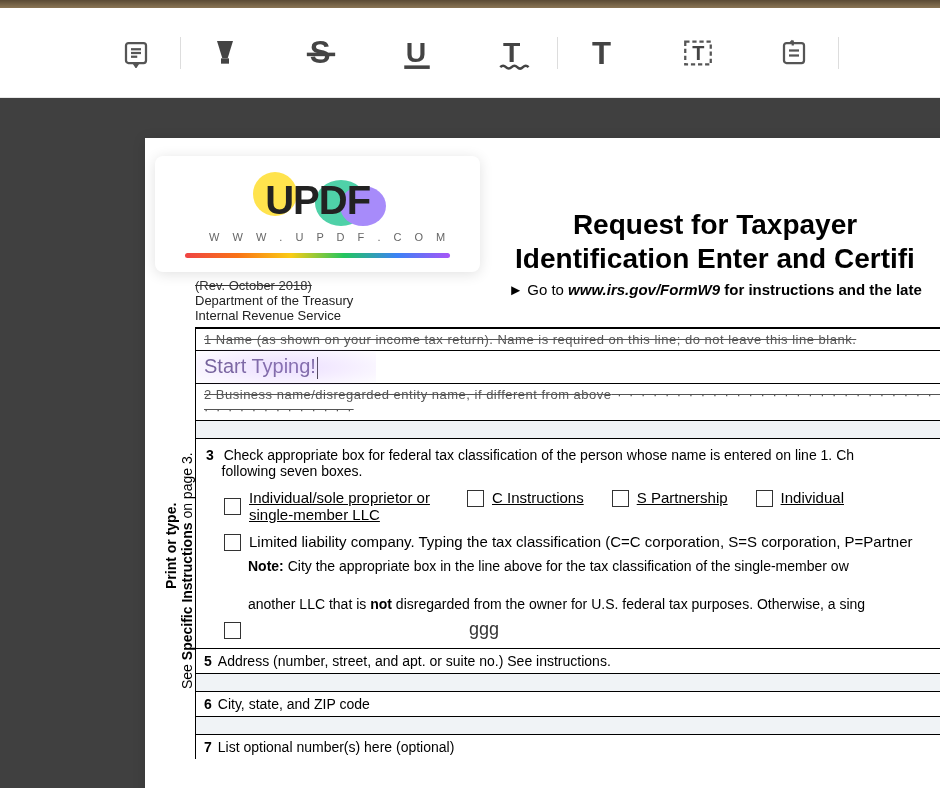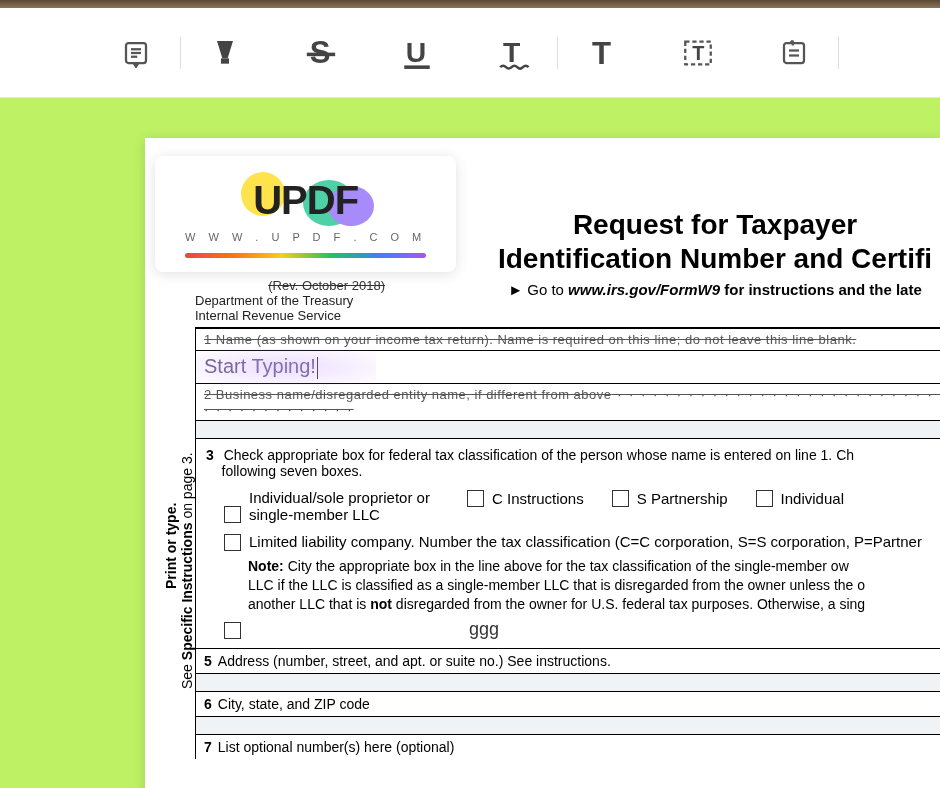--- a/index.html
+++ b/index.html
@@ -43,21 +43,21 @@
 .sidebar-hint {
   position: absolute;
   left: 0;
   top: 100px;
   width: 12px;
   height: 140px;
   background: linear-gradient(to right, #d4c5f5, #e8dcfa);
   border-radius: 0 8px 8px 0;
 }
 .page-area {
-  background: #bef264;
+  background: #404040;
   padding: 40px 0 0 145px;
   height: calc(100% - 98px);
   position: relative;
 }
 .document {
   background: #fff;
   width: 900px;
   min-height: 700px;
   box-shadow: 0 2px 12px rgba(0,0,0,0.15);
   position: relative;
@@ -104,39 +104,40 @@
   width: 46px; height: 40px;
   background: #a78bfa;
   border-radius: 50%;
   z-index: -1;
 }
 .logo-url {
   margin-top: 8px;
   font-size: 11px;
   letter-spacing: 5px;
   color: #666;
+  margin-left: 24px;
 }
 .logo-underline {
   margin-top: 10px;
   height: 5px;
   background: linear-gradient(to right, #ef4444, #f97316, #facc15, #22c55e, #3b82f6, #a855f7);
   border-radius: 3px;
 }
 .doc-header {
   margin-left: 50px;
   margin-top: 40px;
   display: flex;
 }
 .left-head {
   width: 190px;
   font-size: 13px;
   color: #222;
   padding-top: 90px;
 }
-.left-head .rev { font-size: 13px; color: #333; text-align: right; }
+.left-head .rev { font-size: 13px; color: #333; }
 .right-head {
   flex: 1;
   padding-top: 20px;
   text-align: center;
 }
 .right-head h1 {
   font-size: 28px;
   font-weight: 900;
   line-height: 1.2;
   color: #000;
@@ -233,23 +234,24 @@
 }
 .sec3 .intro { margin-bottom: 10px; }
 .check-row {
   display: flex;
   gap: 28px;
   margin: 6px 0 10px 18px;
   align-items: flex-start;
 }
 .check-item {
   display: flex;
-  align-items: flex-end;
+  align-items: center;
   gap: 8px;
   font-size: 15px;
+  text-decoration: underline;
 }
 .checkbox {
   width: 17px; height: 17px;
   border: 1.5px solid #333;
   flex-shrink: 0;
   margin-top: 1px;
 }
 .llc-row {
   margin: 8px 0 6px 18px;
   font-size: 15px;
@@ -362,21 +364,21 @@
 
     <div class="doc-header">
       <div class="left-head">
         <div class="rev strike">(Rev. October 2018)</div>
         <div>Department of the Treasury</div>
         <div>Internal Revenue Service</div>
       </div>
       <div class="right-head">
         <h1>
           <span>Request for Taxpayer</span><br>
-          <span>Identification Number and Certifi</span>
+          <span>Identification Enter and Certifi</span>
         </h1>
         <div class="goto">
           <span>► Go to </span><b><i>www.irs.gov/FormW9</i></b><b> for instructions and the late</b>
         </div>
       </div>
     </div>
     <div class="thick-rule"></div>
 
     <div class="form-body">
       <div class="side-label">
@@ -414,25 +416,25 @@
               <div class="checkbox"></div>
               <div>S Partnership</div>
             </div>
             <div class="check-item">
               <div class="checkbox"></div>
               <div>Individual</div>
             </div>
           </div>
           <div class="llc-row">
             <div class="checkbox"></div>
-            <div>Limited liability company. Number the tax classification (C=C corporation, S=S corporation, P=Partner</div>
+            <div>Limited liability company. Typing the tax classification (C=C corporation, S=S corporation, P=Partner</div>
           </div>
           <div class="note">
             <b>Note: </b><span>City the appropriate box in the line above for the tax classification of the single-member ow</span><br>
-            <span>LLC if the LLC is classified as a single-member LLC that is disregarded from the owner unless the o</span><br>
+            <br>
             <span>another LLC that is </span><b>not</b><span> disregarded from the owner for U.S. federal tax purposes. Otherwise, a sing</span><br>
           </div>
           <div class="other-row">
             <div class="checkbox"></div>
             <div class="other-input">ggg</div>
           </div>
         </div>
 
         <div class="line">
           <span class="num-label">5</span><span>Address (number, street, and apt. or suite no.) See instructions.</span>

